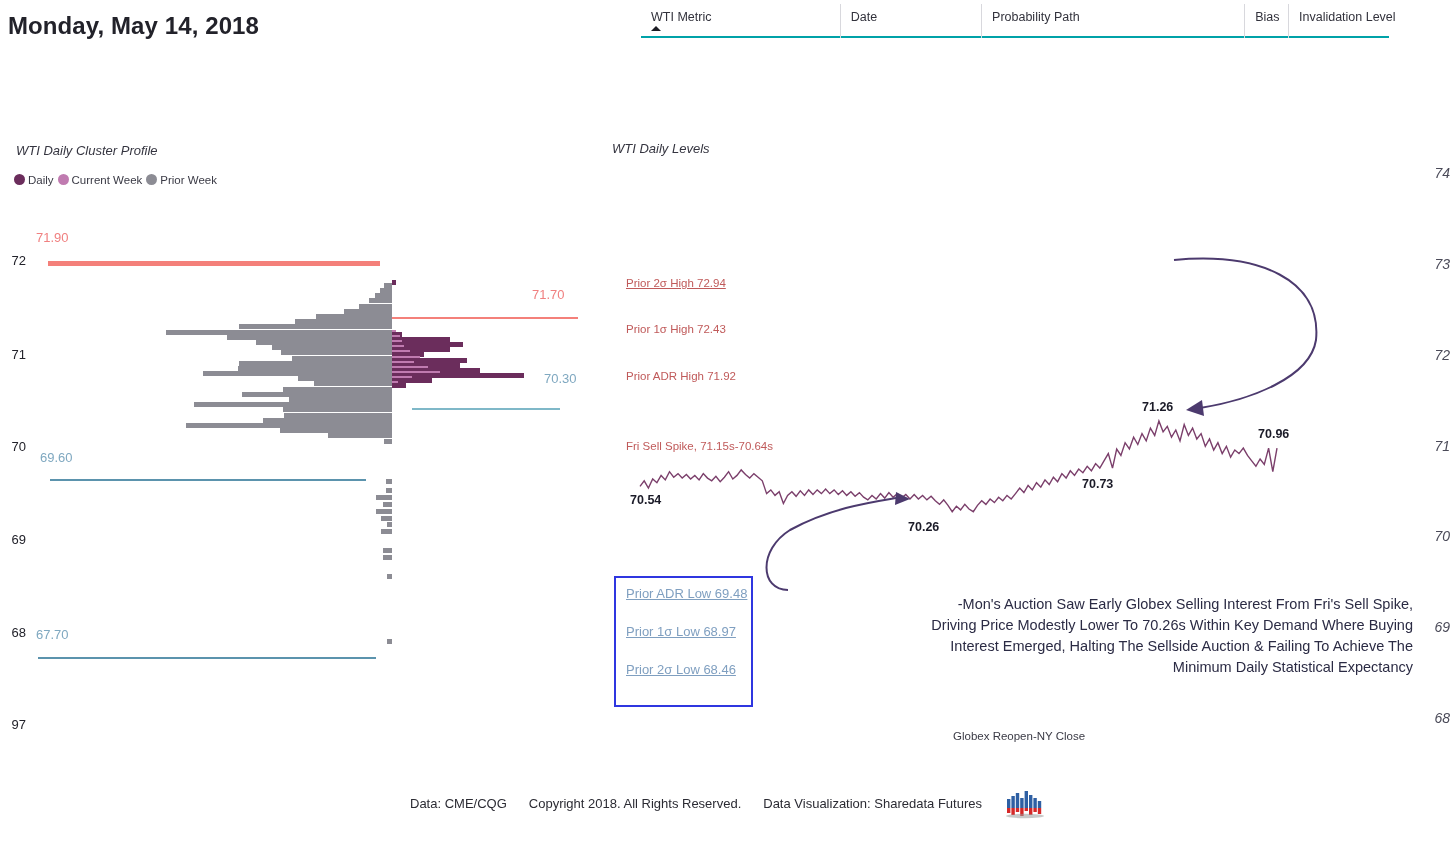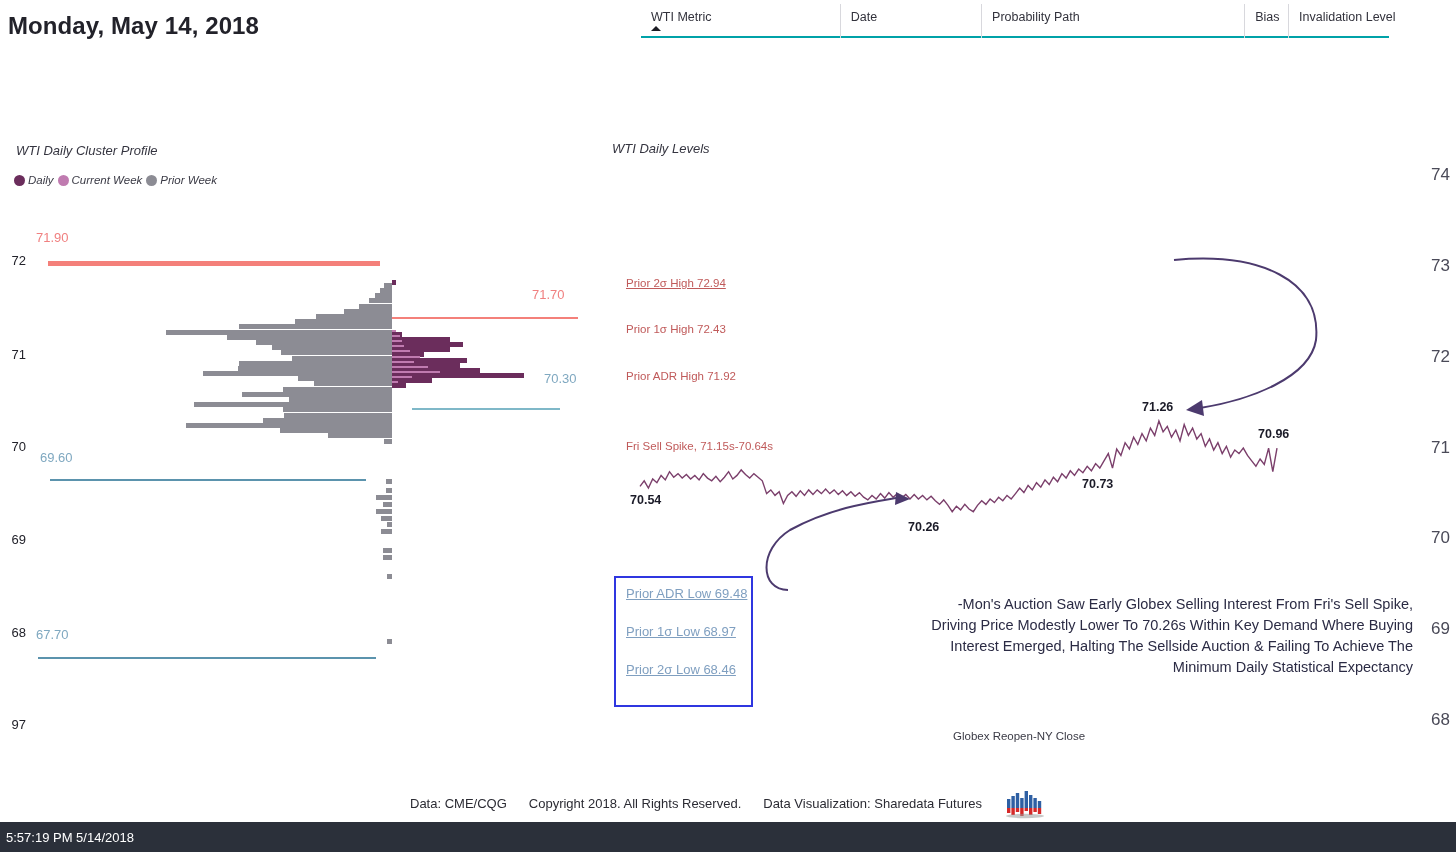--- a/index.html
+++ b/index.html
@@ -48,21 +48,21 @@
   .c-inv  { width:100px; }
 
   
   .panel-title {
     position:absolute; font-size:13px; color:#353540; font-weight:400;font-style:italic;
   }
   #cluster-title { left:16px; top:143px; }
   #levels-title  { left:612px; top:141px; }
 
   .legend { position:absolute; left:14px; top:174px; display:flex; align-items:center; gap:4px; }
-  .legend-item { display:flex; align-items:flex-end; gap:3px; font-size:11.5px; color:#3a3a45;font-style:italic; }
+  .legend-item { display:flex; align-items:flex-start; gap:3px; font-size:11.5px; color:#3a3a45; }
   .dot { width:11px; height:11px; border-radius:50%; display:inline-block; }
 
   #cluster-plot {
     position:absolute; left:0px; top:210px; width:600px; height:530px;
   }
   .axis-left-lbl {
     position:absolute; font-size:13px; color:#22222a; text-align:right;
     width:26px;
   }
   .price-tag { position:absolute; font-size:13px; white-space:nowrap; }
@@ -82,21 +82,21 @@
     font-size:13px; color:#7f9fc0; margin-bottom:23px; white-space:nowrap;text-decoration:underline;
   }
   .annot {
     position:absolute; font-size:14.5px; color:#2b2b44; line-height:1.45;
     white-space:pre-line;
   }
   #annot-top { left:776px; top:232px; width:420px; }
   #annot-bottom { left:788px; top:594px; width:625px; text-align:right; }
 
   .axis-right-lbl {
-    position:absolute; right:6px; font-size:17px; color:#4a4a58;
+    position:absolute; right:6px; font-size:14px; color:#4a4a58;font-style:italic;
   }
   .series-lbl {
     position:absolute; font-size:12.5px; color:#1b1b28; font-weight:600; white-space:nowrap;
   }
   #chart-caption {
     position:absolute; left:953px; top:730px; font-size:11.5px; color:#3a3a45;
   }
 
   
   .footer-row {
@@ -303,17 +303,14 @@
         <rect x="16.2" y="21" width="3.4" height="8" fill="#D62828"></rect>
         <rect x="20.6" y="21" width="3.4" height="3" fill="#D62828"></rect>
         <rect x="25" y="21" width="3.4" height="7" fill="#D62828"></rect>
         <rect x="29.4" y="21" width="3.4" height="4" fill="#D62828"></rect>
         <rect x="33.8" y="21" width="3.4" height="6" fill="#D62828"></rect>
         <ellipse cx="21" cy="29" rx="19" ry="2.2" fill="#9a9a9a" opacity="0.55"></ellipse>
       </svg>
     </span>
   </div>
 
-  <div class="taskbar">
-    <span>5:57:19 PM 5/14/2018</span>
-  </div>
 
 </div>
 
 </body></html>

